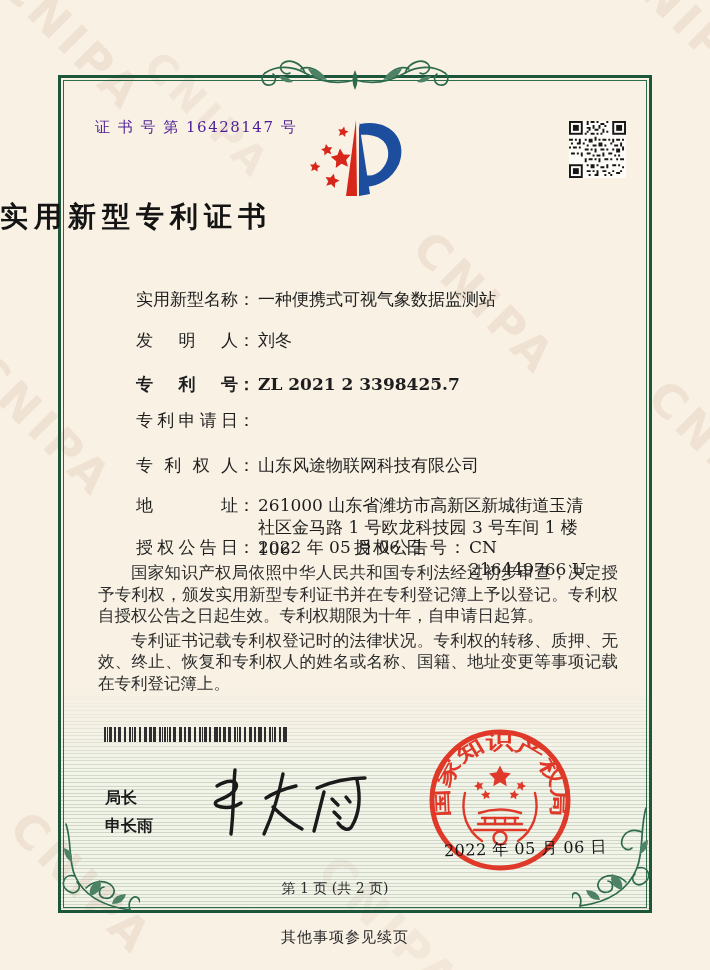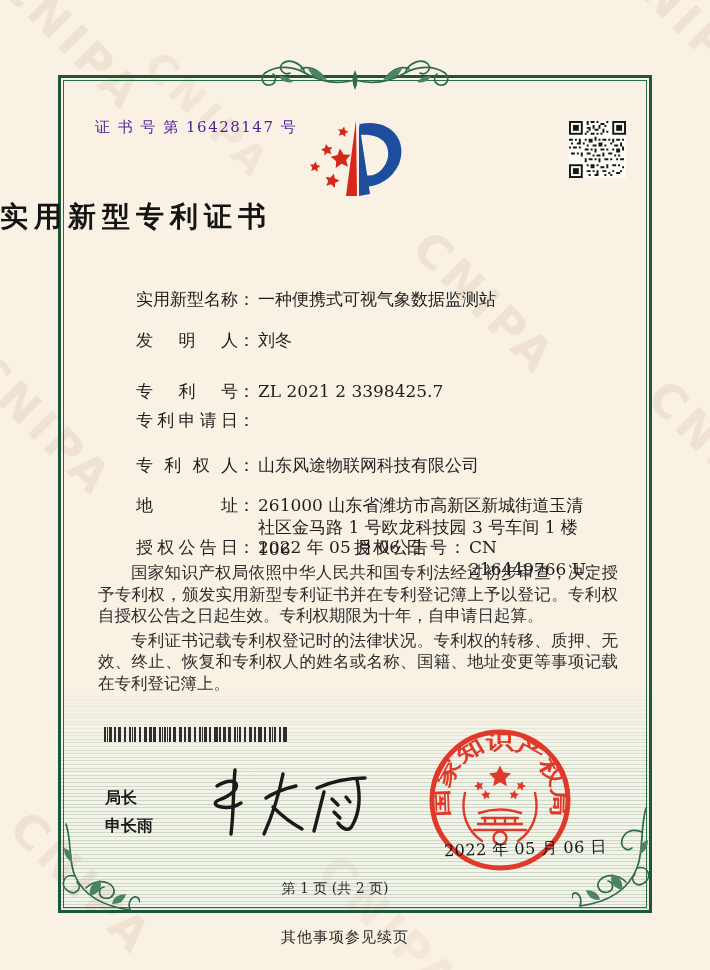--- a/index.html
+++ b/index.html
@@ -56,21 +56,21 @@
   }
   
   .fields{position:absolute;z-index:5;left:104px;top:288px;width:482px;}
   .frow{position:absolute;left:0;display:flex;align-items:flex-start;width:482px;
         font-size:17px;line-height:22px;color:#1e1e1e;}
   .flabel{flex:0 0 102px;text-align:justify;text-align-last:justify;margin-left:32px;}
   .fcolon{flex:0 0 auto;margin-right:3px;}
   .fvalue{flex:1;}
   .r-name{top:0;}
   .r-inventor{top:41px;}
-  .r-patentno{top:92px;}
+  .r-patentno{top:85px;font-weight:bold;}
   .r-filing{top:121px;}
   .r-patentee{top:166px;}
   .r-address{top:206px;}
   .r-grant{top:248px;position:absolute;}
   .pair2{position:absolute;left:250px;top:0;display:flex;width:235px;}
   .flabel2{flex:0 0 auto;letter-spacing:2px;}
   
   .paras{
     position:absolute;z-index:5;left:98px;top:562px;width:534px;
     font-size:16.5px;line-height:21.6px;color:#2d2d2d;

